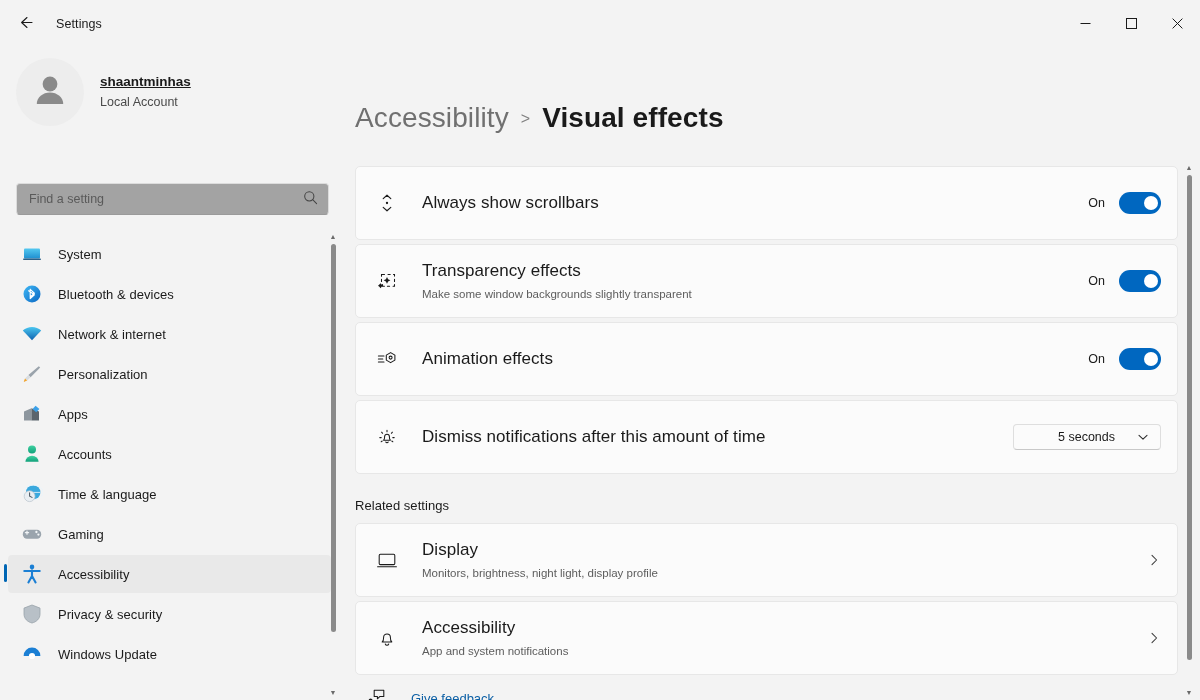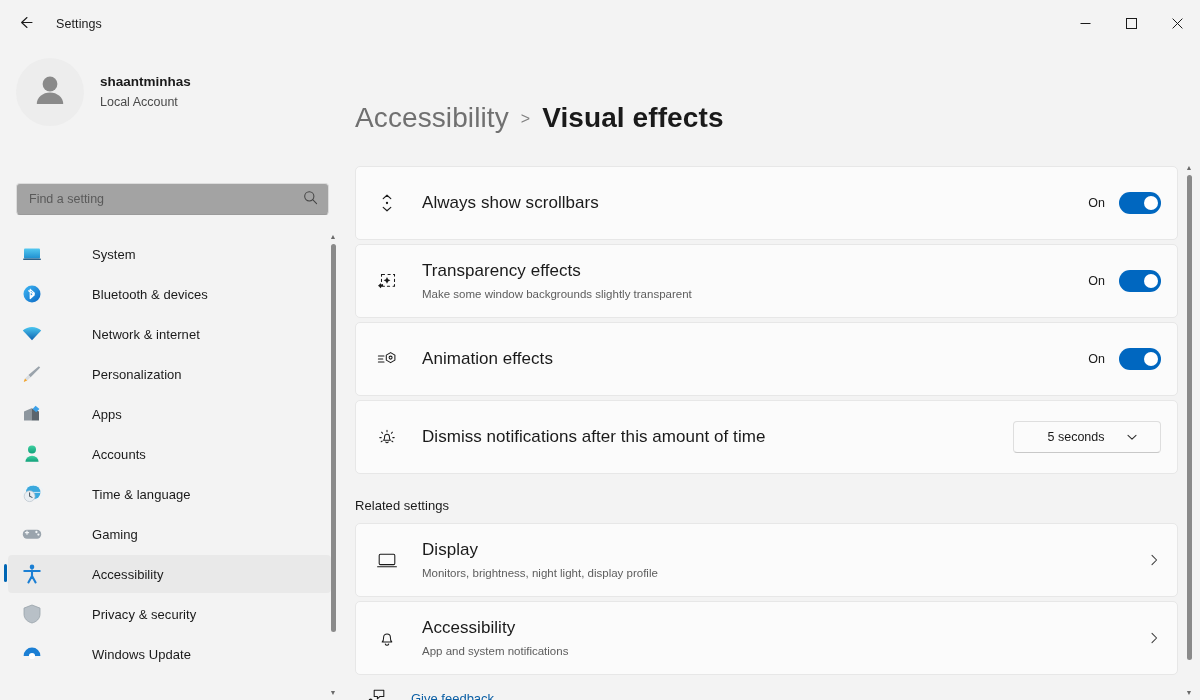--- a/index.html
+++ b/index.html
@@ -27,39 +27,39 @@
   .body-split { flex: 1; display: flex; min-height: 0; }
 
   
   .sidebar { width: 345px; flex: 0 0 345px; background: #f3f3f3; display: flex; flex-direction: column; position: relative; }
   .account { display: flex; align-items: center; padding: 12px 0 0 16px; height: 76px; }
   .avatar {
     width: 68px; height: 68px; border-radius: 50%; background: #ededed;
     display: flex; align-items: center; justify-content: center; flex: 0 0 68px;
   }
   .account-text { margin-left: 16px; }
-  .account-name { font-size: 13.5px; font-weight: 600; color: #1a1a1a; line-height: 1.35; }
+  .account-name { font-size: 13.5px; font-weight: 600; color: #1a1a1a; line-height: 1.35; text-decoration: underline; }
   .account-type { font-size: 12.5px; color: #4a4a4a; line-height: 1.45; margin-top: 1px; }
 
   .search-wrap { padding: 14px 16px 10px 16px; }
   .search-box {
     height: 32px; background: #a3a3a3; border: 1px solid #dcdcdc; border-bottom-color: #9a9a9a;
     border-radius: 4px; display: flex; align-items: center; padding: 0 10px 0 12px; margin-top: 45px;
   }
   .search-box input {
     flex: 1; border: none; outline: none; background: transparent;
     font-family: "Liberation Sans", sans-serif; font-size: 12.5px; color: #1a1a1a;
   }
   .search-box input::placeholder { color: #5a5a5a; }
 
   .nav { flex: 1; overflow: hidden; padding: 8px 0 0 0; position: relative; }
   .nav-list { padding-left: 4px; }
   .nav-item {
     height: 38px; margin: 2px 14px 2px 4px; border-radius: 4px;
-    display: flex; align-items: center; padding-left: 12px; cursor: pointer; position: relative; gap: 34px;
+    display: flex; align-items: center; padding-left: 12px; cursor: pointer; position: relative;
   }
   .nav-item.selected { background: #e9e9e9; }
   .nav-item.selected::before {
     content: ""; position: absolute; left: -4px; top: 9px;
     width: 3px; height: 18px; background: #0066b4; border-radius: 2px;
   }
   .nav-icon { width: 24px; height: 24px; flex: 0 0 24px; display: flex; align-items: center; justify-content: center; margin-right: 14px; }
   .nav-label { font-size: 13px; color: #1a1a1a; letter-spacing: .05px; }
 
   
@@ -87,22 +87,22 @@
   .card-title { font-size: 17px; color: #1a1a1a; line-height: 1.45; letter-spacing: .05px; }
   .card-sub { font-size: 11.5px; color: #5d5d5d; line-height: 1.5; margin-top: 2px; }
   .card-right { display: flex; align-items: center; flex: 0 0 auto; }
   .toggle-label { font-size: 12.5px; color: #1a1a1a; margin-right: 14px; }
   .toggle {
     width: 42px; height: 22px; border-radius: 11px; background: #0067c0;
     display: flex; align-items: center; justify-content: flex-end; padding: 0 3px; cursor: pointer;
   }
   .toggle .knob { width: 14px; height: 14px; border-radius: 50%; background: #fff; }
   .dropdown {
-    min-width: 148px; height: 32px; background: #fbfbfb; border: 1px solid #dedede; border-bottom-color: #c8c8c8;
-    border-radius: 4px; display: flex; align-items: center; justify-content: center;
+    min-width: 148px; height: 26px; background: #fbfbfb; border: 1px solid #dedede; border-bottom-color: #c8c8c8;
+    border-radius: 4px; display: flex; align-items: center; justify-content: flex-end;
     padding: 0 11px 0 23px; cursor: pointer;
   }
   .dropdown-value { font-size: 12.5px; color: #1a1a1a; }
   .chev-right { color: #3a3a3a; display: flex; align-items: center; }
 
   .section-head { margin: 24px 22px 10px 10px; font-size: 13px; font-weight: 400; color: #1a1a1a; letter-spacing: .05px; }
 
   .feedback {
     display: flex; align-items: center; margin: 8px 22px 0 10px; padding-left: 8px; height: 30px;
   }

